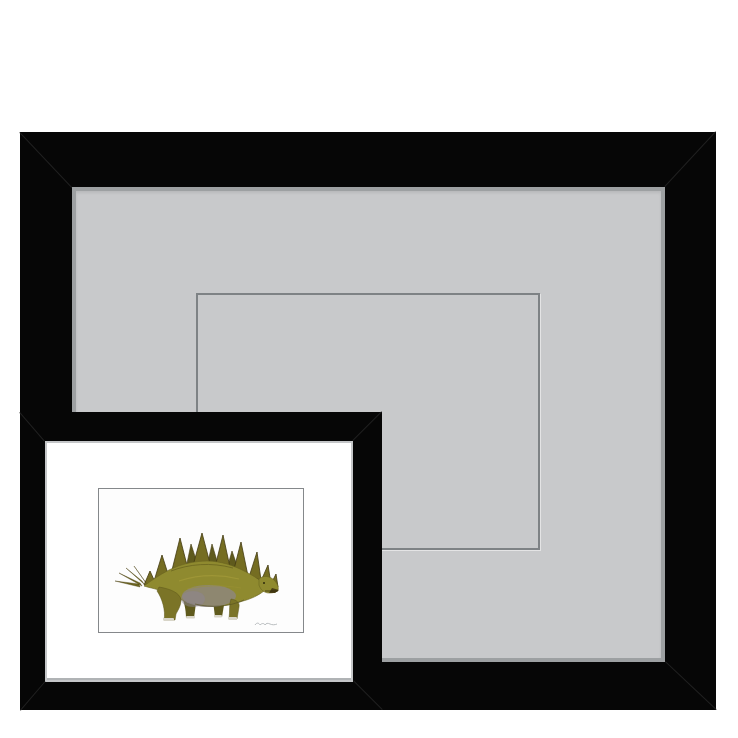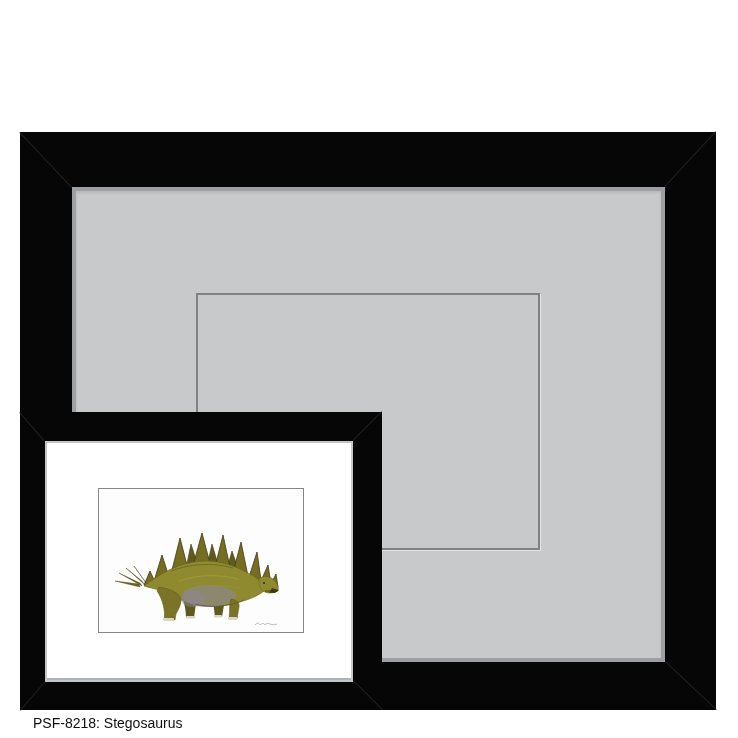--- a/index.html
+++ b/index.html
@@ -134,15 +134,14 @@
 
         <path class="sig" d="M156,136 c2,-3 4,-2 5,0 c2,-2 4,-2 5,0 c1,-2 3,-2 5,-1 c2,1 5,1 7,0"></path>
       </svg>
     </div>
     <div class="miter" style="left:0;top:0;width:38px;transform:rotate(49.3deg);"></div>
     <div class="miter" style="left:362px;top:0;width:41px;transform:rotate(135deg);"></div>
     <div class="miter" style="left:0;top:298px;width:38px;transform:rotate(-49.3deg);"></div>
     <div class="miter" style="left:362px;top:298px;width:41px;transform:rotate(225deg);"></div>
   </div>
 
-  <div class="caption">PSF-8218: Stegosaurus</div>
 
 </div>
 
 </body></html>

